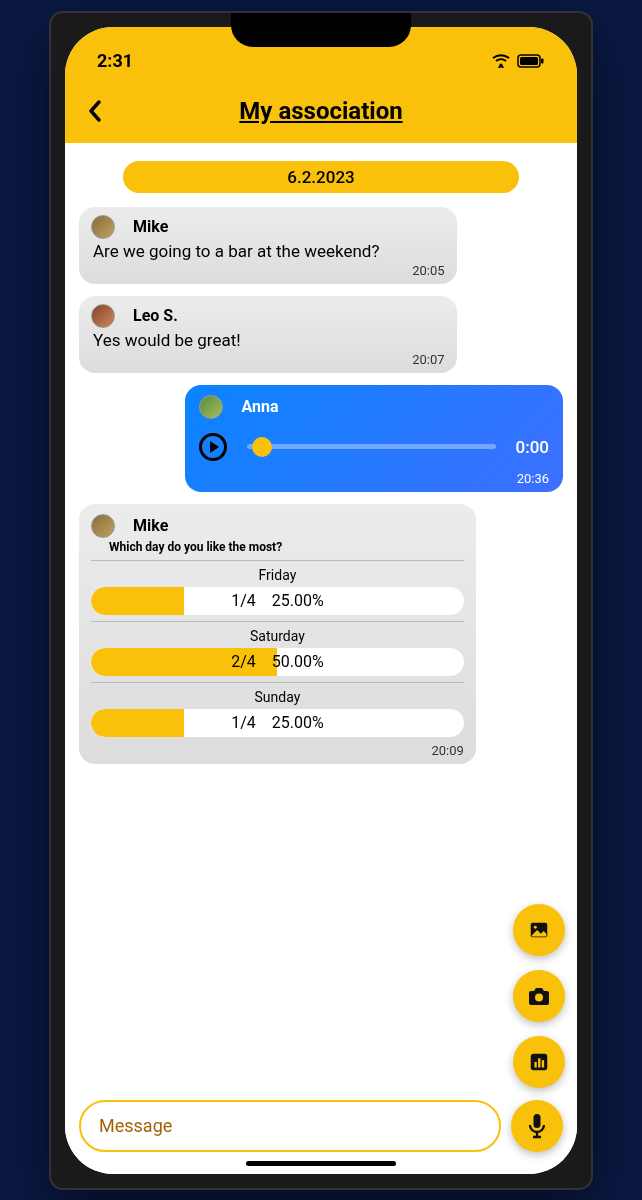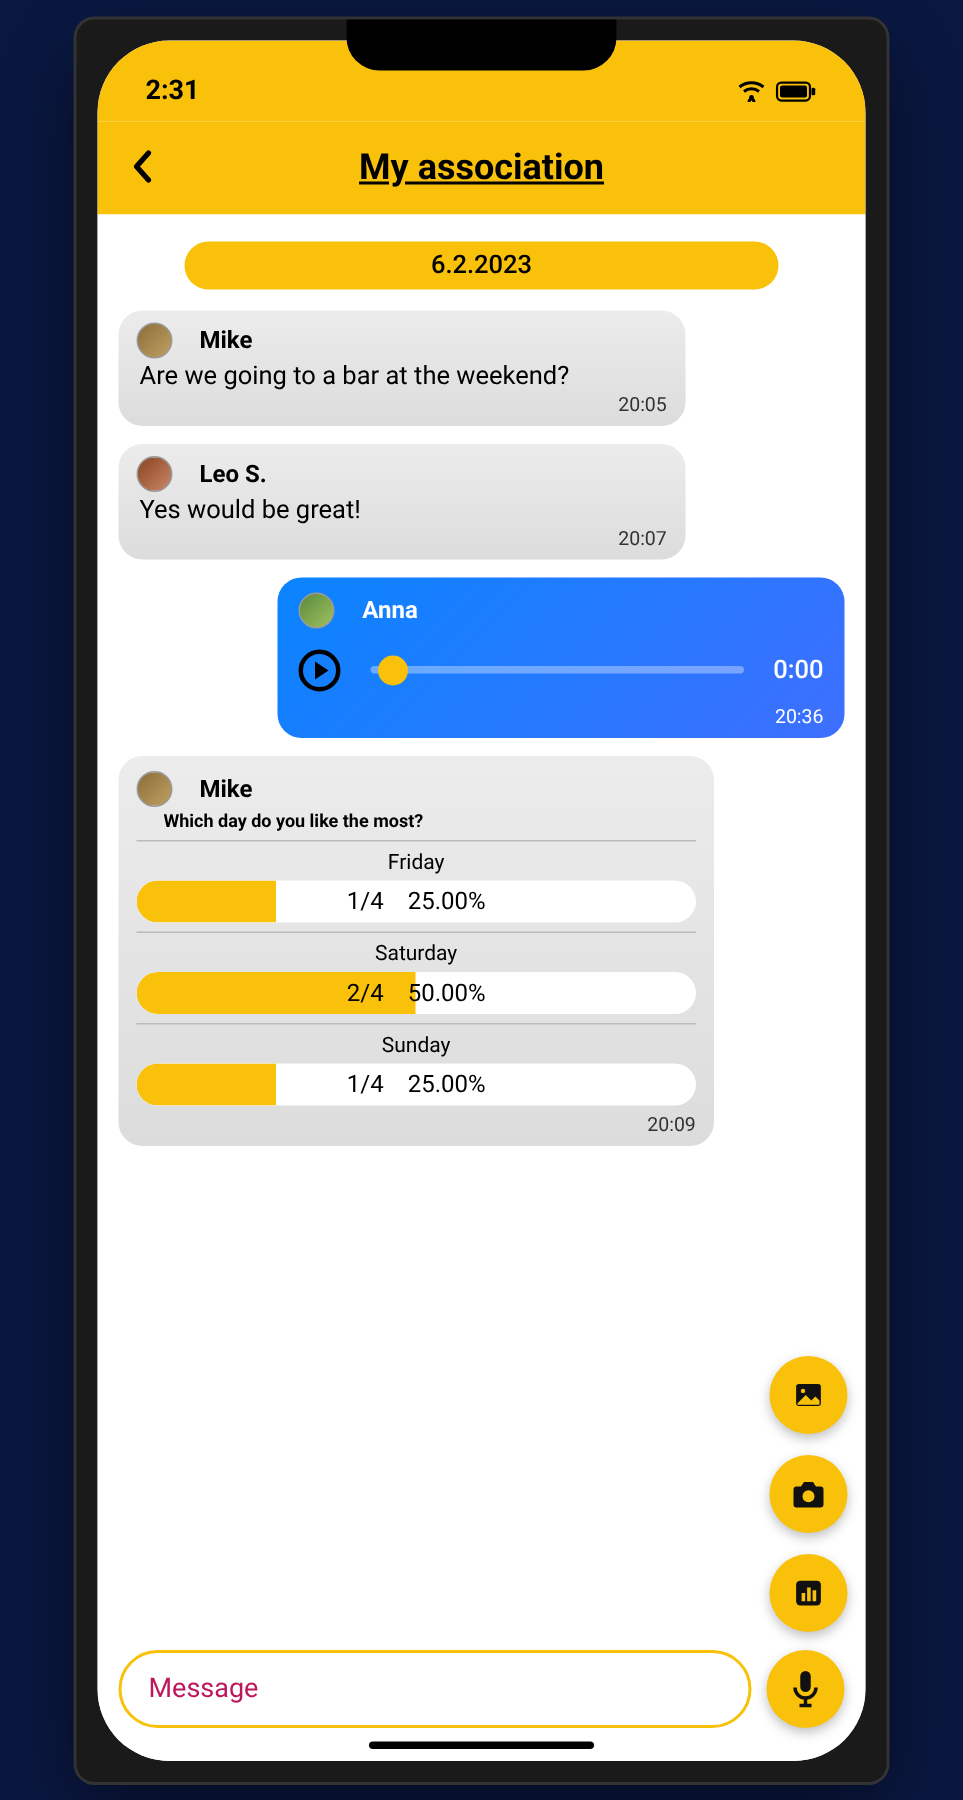--- a/index.html
+++ b/index.html
@@ -260,21 +260,21 @@
   gap: 10px;
   align-items: center;
 }
 .msg-input {
   flex: 1;
   height: 52px;
   border: 2px solid #f9c10a;
   border-radius: 26px;
   padding: 0 18px;
   font-size: 18px;
-  color: #be185d;
+  color: #a16207;
   display: flex;
   align-items: center;
 }
 .home-indicator {
   position: absolute;
   bottom: 8px;
   left: 50%;
   transform: translateX(-50%);
   width: 150px;
   height: 5px;

